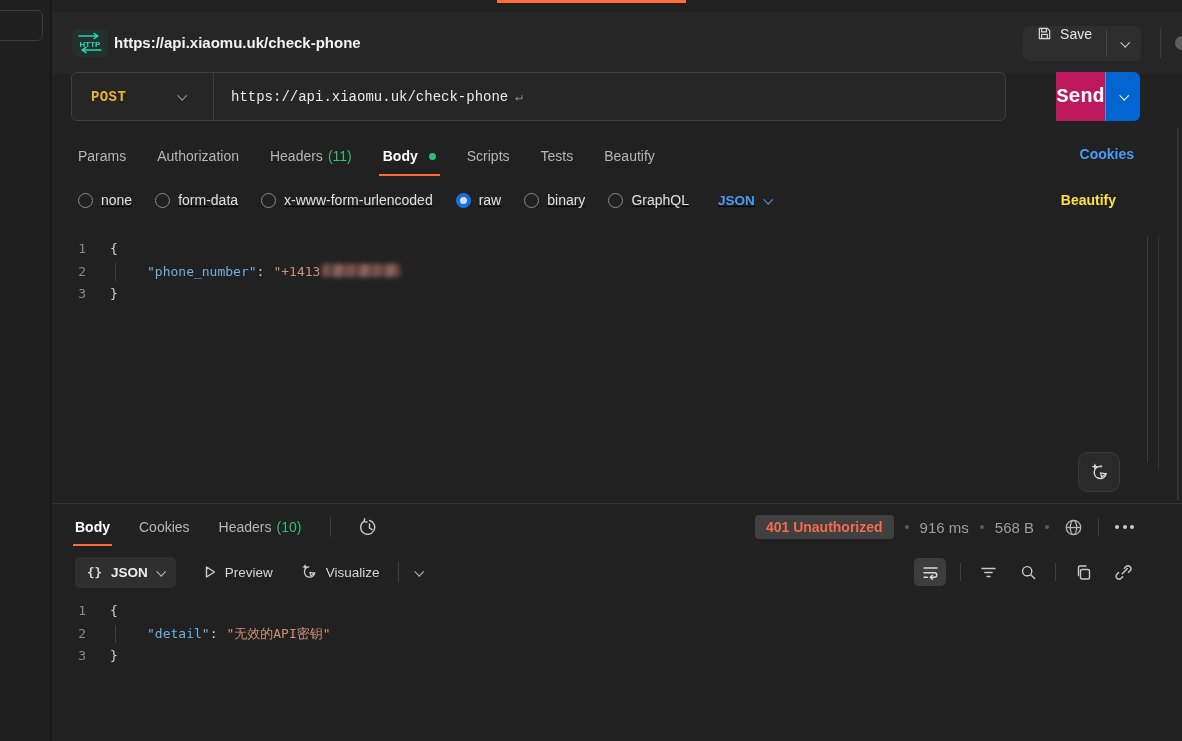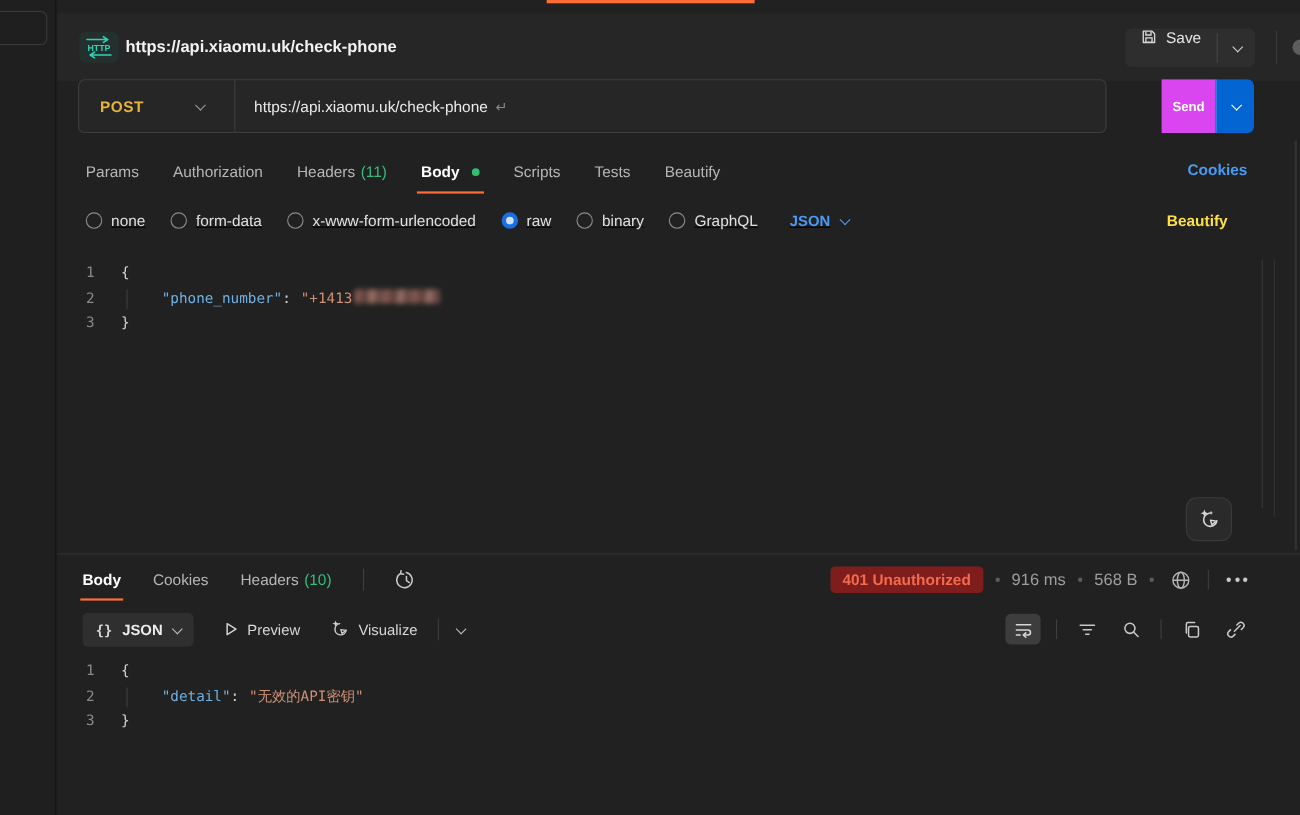--- a/index.html
+++ b/index.html
@@ -28,32 +28,32 @@
   .save-main { display:flex; align-items:flex-start; gap:8px; padding:0 14px; color:#e6e6e6; font-size:14px; cursor:pointer; }
   .save-divider { width:1px; background:#454545; margin:4px 0; }
   .save-chev { width:34px; display:flex; align-items:center; justify-content:center; color:#cfcfcf; cursor:pointer; }
   .hdr-sep { position:absolute; right:21px; top:16px; width:1px; height:30px; background:#3a3a3a; }
   .hdr-partial { position:absolute; right:-7px; top:24px; width:14px; height:14px; border-radius:50%; background:#8a8a8a; opacity:.55; }
 
   .chev { display:inline-block; width:7px; height:7px; border-right:1.6px solid currentColor;
           border-bottom:1.6px solid currentColor; transform:rotate(45deg) translateY(-1px); }
 
   
-  .url-row { position:absolute; left:19px; top:72px; right:12px; height:49px; }
+  .url-row { position:absolute; left:19px; top:72px; right:12px; height:49px;font-family:Liberation Mono, monospace; }
   .url-box { position:absolute; left:0; top:0; width:935px; height:49px; border:1px solid #3e3e3e;
              border-radius:6px; background:#262626; display:flex; align-items:center; }
   .method-btn { width:141px; height:100%; display:flex; align-items:center; padding-left:19px;
                 color:#e8b339; font-weight:700; font-size:14px; letter-spacing:.4px; cursor:pointer; position:relative; }
   .method-btn .chev { position:absolute; right:28px; color:#9a9a9a; }
   .url-vsep { width:1px; align-self:stretch; background:#3e3e3e; }
   .url-text { padding-left:17px; font-size:14px; color:#eaeaea; cursor:text; }
   .enter-glyph { color:#8a8a8a; font-size:13px; margin-left:7px; }
   .send-group { position:absolute; left:946px; top:0; width:123px; height:49px; display:flex;
                 border-radius:6px; overflow:hidden; }
-  .send-btn { flex:1; background:#d946ef; color:#fff; font-weight:700; font-size:12px; border:none;
+  .send-btn { flex:1; background:#be185d; color:#fff; font-weight:700; font-size:20px; border:none;
               cursor:pointer; font-family:inherit;margin-left:39px; }
   .send-chev { width:35px; background:#0265d2; border-left:1px solid rgba(255,255,255,.28);
                display:flex; align-items:center; justify-content:center; color:#fff; cursor:pointer; }
 
   
   .tabs-row { position:absolute; left:26px; top:136px; right:0; height:40px; display:flex; gap:31px; align-items:center; }
   .tab { font-size:14px; color:#b6b6b6; cursor:pointer; position:relative; height:100%; display:flex; align-items:center; gap:5px; }
   .tab .count { color:#35bd7c; }
   .tab.active { color:#ffffff; font-weight:600; }
   .tab.active::after { content:""; position:absolute; left:-4px; right:-4px; bottom:0; height:2px; background:#ff6c37; }
@@ -96,21 +96,21 @@
   .resp-hdr { position:absolute; left:0; top:504px; right:0; height:46px; }
   .resp-tabs { position:absolute; left:23px; top:0; height:100%; display:flex; gap:29px; align-items:center; }
   .rtab { font-size:14px; color:#b6b6b6; cursor:pointer; position:relative; height:100%; display:flex; align-items:center; gap:5px; }
   .rtab .count { color:#35bd7c; }
   .rtab.active { color:#fff; font-weight:600; }
   .rtab.active::after { content:""; position:absolute; left:-2px; right:-2px; bottom:4px; height:2px; background:#ff6c37; }
   .rtabs-div { width:1px; height:20px; background:#3f3f3f; }
   .hist-btn { display:flex; align-items:center; cursor:pointer; }
 
   .status-group { position:absolute; right:44px; top:8px; height:30px; display:flex; align-items:center; }
-  .status-badge { background:#7f1d1d; color:#f36b4d; font-size:14px; font-weight:600;
+  .status-badge { background:#404040; color:#f36b4d; font-size:14px; font-weight:600;
                   padding:4px 11px; border-radius:4px; }
   .sep-dot { width:4px; height:4px; border-radius:50%; background:#5c5c5c; margin:0 11px; }
   .meta-txt { color:#9e9e9e; font-size:15px; }
   .v-div { width:1px; height:18px; background:#3f3f3f; margin:0 12px; }
   .more-dots { display:flex; gap:3.5px; cursor:pointer; padding:4px; }
   .more-dots i { width:4px; height:4px; border-radius:50%; background:#c9c9c9; }
 
   
   .resp-toolbar { position:absolute; left:23px; top:556px; right:0; height:32px; display:flex; align-items:center; }
   .json-pill { height:31px; background:#2f2f2f; border-radius:5px; display:flex; align-items:center; gap:9px;

